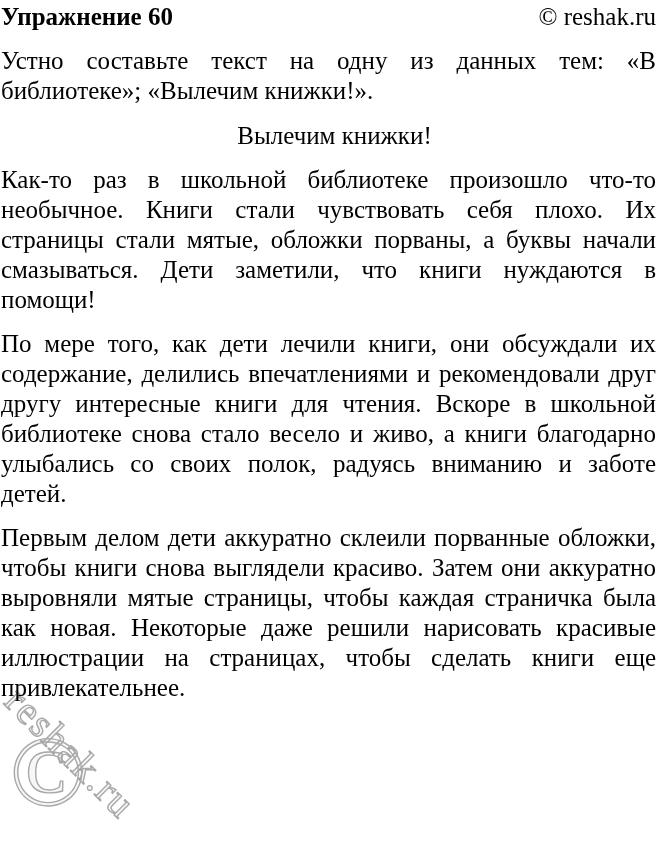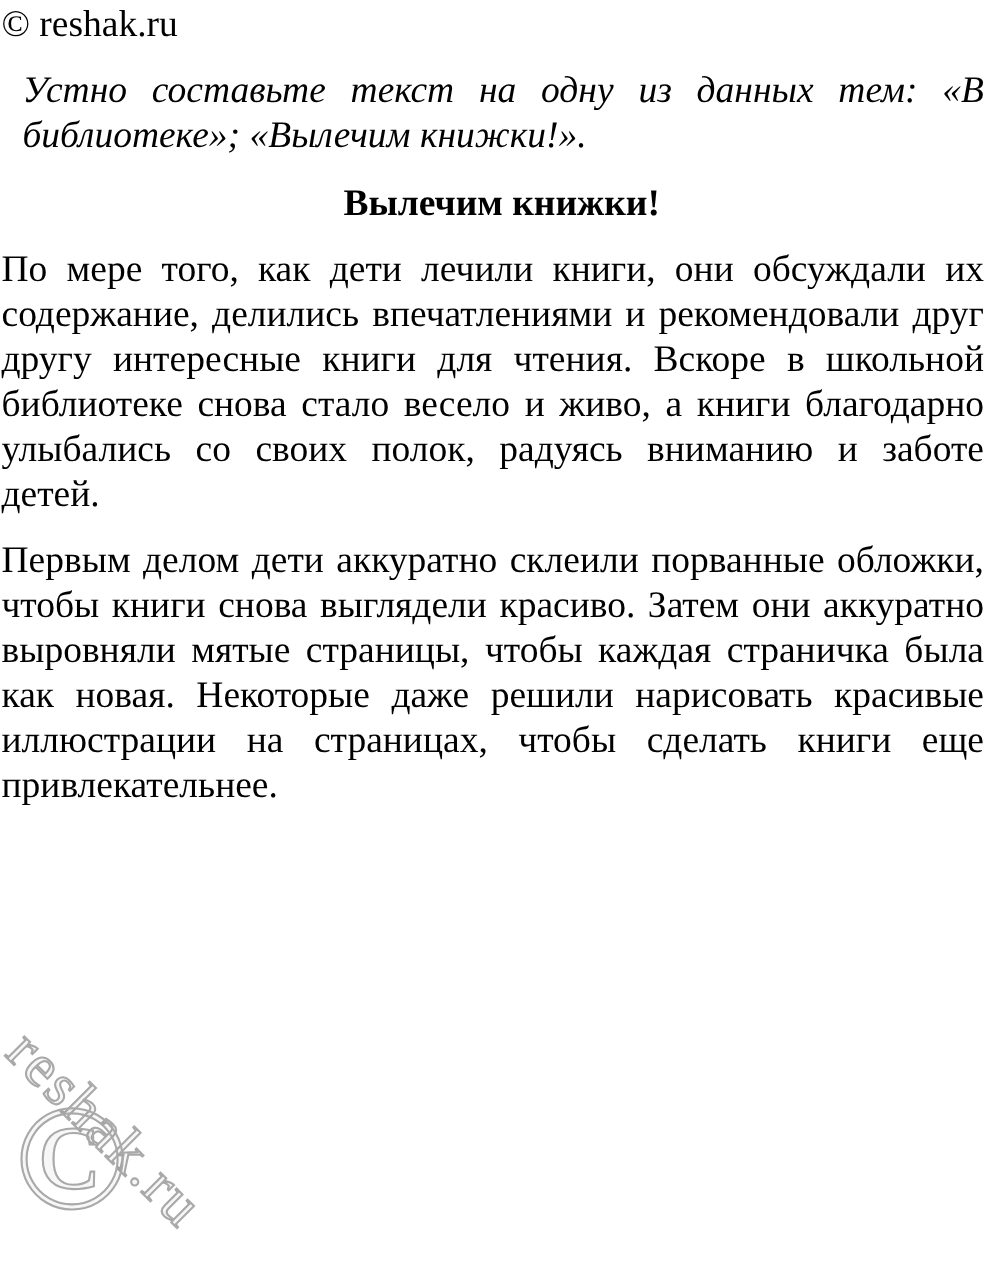--- a/index.html
+++ b/index.html
@@ -22,29 +22,28 @@
     width: 658px;
   }
   .header-row {
     display: flex;
     justify-content: space-between;
     align-items: baseline;
   }
   .exercise-label { font-weight: bold; }
   .copyright-label { font-weight: normal; text-align: center; }
   .task-prompt {
-    margin: 14px 0 0 14px;
-    font-style: italic;
+    margin: 14px 0 0 0;
     text-align: justify;
   }
   .essay-title {
     margin: 15px 0 0 0;
     font-size: 25px;
     line-height: 30px;
-    font-weight: bold;
+    font-weight: normal;
     text-align: center;
     padding-left: 12px;
   }
   .para {
     margin: 14px 0 0 0;
     text-align: justify;
   }
   
   .watermark {
     position: absolute;
@@ -80,25 +79,27 @@
 <body style="--c-text: #000000; --c-background: #ffffff; --c-watermark: #a9a9a9;">
 
 <div class="watermark">
   <span class="watermark-text">reshak.ru</span>
   <span class="watermark-copyright">©</span>
 </div>
 
 <div class="page">
 
   <div class="header-row">
+    <div class="exercise-label">Упражнение 60</div>
     <div class="copyright-label">© reshak.ru</div>
   </div>
 
   <p class="task-prompt">Устно составьте текст на одну из данных тем: «В библиотеке»; «Вылечим книжки!».</p>
 
   <h2 class="essay-title">Вылечим книжки!</h2>
 
   <div>
+      <p class="para">Как-то раз в школьной библиотеке произошло что-то необычное. Книги стали чувствовать себя плохо. Их страницы стали мятые, обложки порваны, а буквы начали смазываться. Дети заметили, что книги нуждаются в помощи!</p>
       <p class="para">По мере того, как дети лечили книги, они обсуждали их содержание, делились впечатлениями и рекомендовали друг другу интересные книги для чтения. Вскоре в школьной библиотеке снова стало весело и живо, а книги благодарно улыбались со своих полок, радуясь вниманию и заботе детей.</p>
       <p class="para">Первым делом дети аккуратно склеили порванные обложки, чтобы книги снова выглядели красиво. Затем они аккуратно выровняли мятые страницы, чтобы каждая страничка была как новая. Некоторые даже решили нарисовать красивые иллюстрации на страницах, чтобы сделать книги еще привлекательнее.</p>
     </div>
 
 </div>
 
 </body></html>

